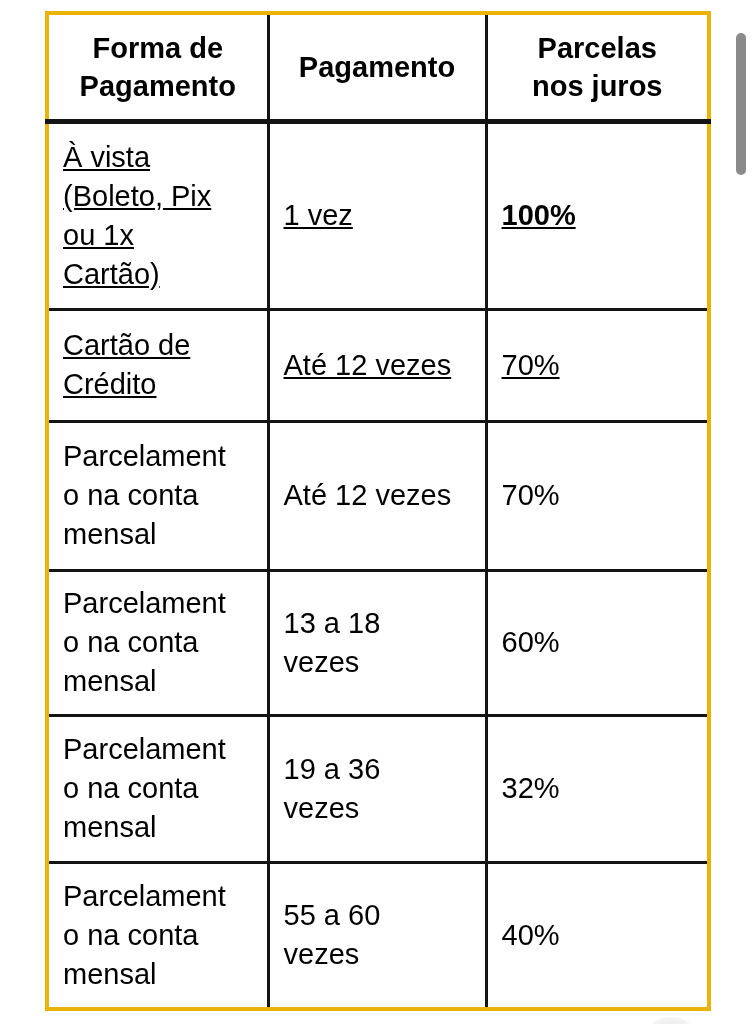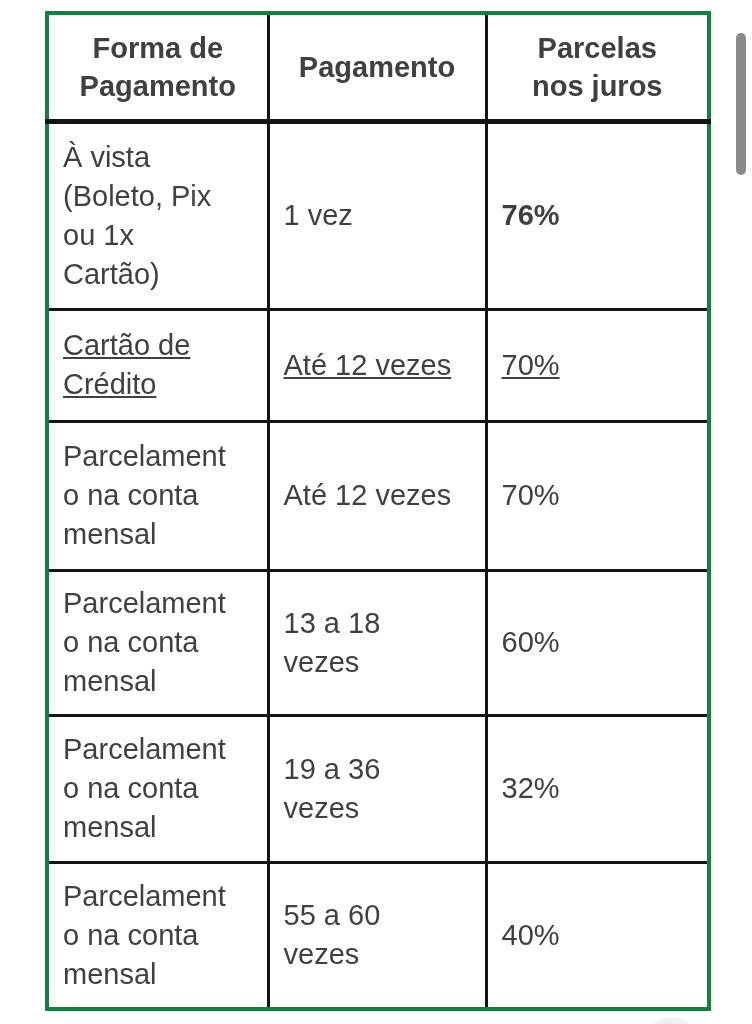--- a/index.html
+++ b/index.html
@@ -15,22 +15,22 @@
   .table-wrap {
     position: absolute;
     left: 45px; top: 11px;
     width: 662px;
   }
   table.payment-table {
     width: 662px;
     height: 996px;
     border-collapse: collapse;
     table-layout: fixed;
-    border: 4px solid #15803d;
-    color: #404040;
+    border: 4px solid #eab308;
+    color: #000000;
   }
   .payment-table th,
   .payment-table td {
     border: 3px solid #141414;
     vertical-align: middle;
     white-space: pre-line;
     font-size: 29px;
     background: #ffffff;
   }
   .payment-table thead th {
@@ -43,21 +43,21 @@
   .payment-table tbody td {
     font-weight: 400;
     text-align: left;
     line-height: 39px;
     padding-left: 14px;
     padding-right: 8px;
   }
   .payment-table tbody td.strong { font-weight: 700; }
 
   tr.r-header { height: 108px; }
-  tr.r-1 { height: 188px; }
+  tr.r-1 { height: 188px; text-decoration: underline; }
   tr.r-2 { height: 112px; text-decoration: underline; }
   tr.r-3 { height: 149px; }
   tr.r-4 { height: 145px; }
   tr.r-5 { height: 147px; }
   tr.r-6 { height: 147px; }
 
   .scrollbar-thumb {
     position: absolute;
     left: 736px; top: 33px;
     width: 10px; height: 142px;
@@ -95,21 +95,21 @@
 nos juros</th>
         </tr>
       </thead>
       <tbody>
         <tr class="r-1">
           <td>À vista
 (Boleto, Pix
 ou 1x
 Cartão)</td>
           <td>1 vez</td>
-          <td class="strong">76%</td>
+          <td class="strong">100%</td>
         </tr>
         <tr class="r-2">
           <td>Cartão de
 Crédito</td>
           <td>Até 12 vezes</td>
           <td>70%</td>
         </tr>
         <tr class="r-3">
           <td>Parcelament
 o na conta

